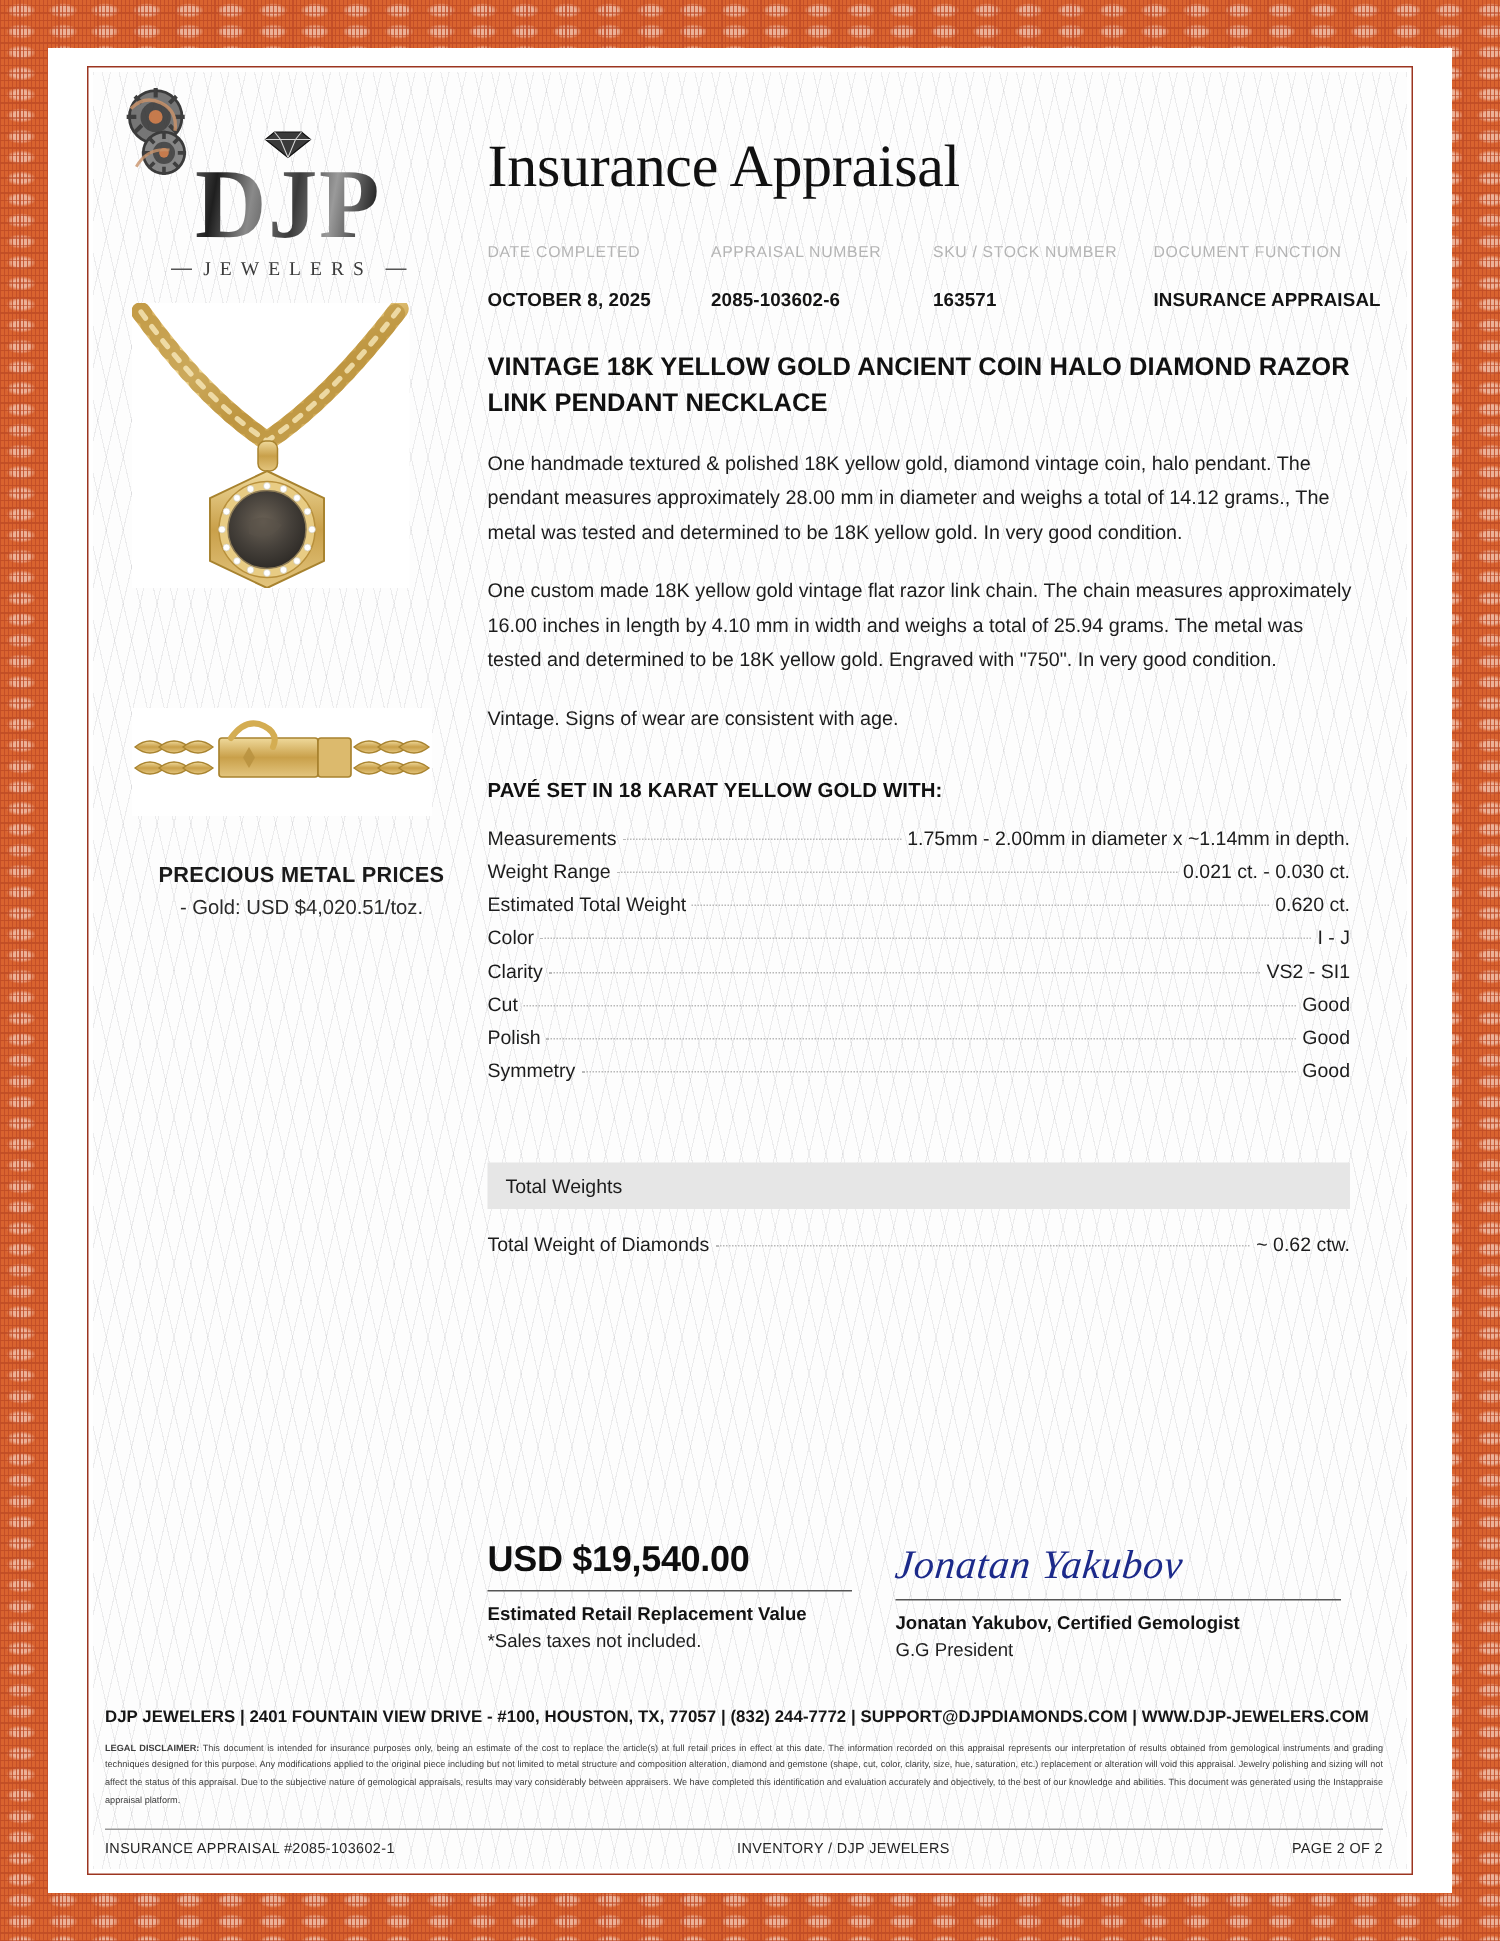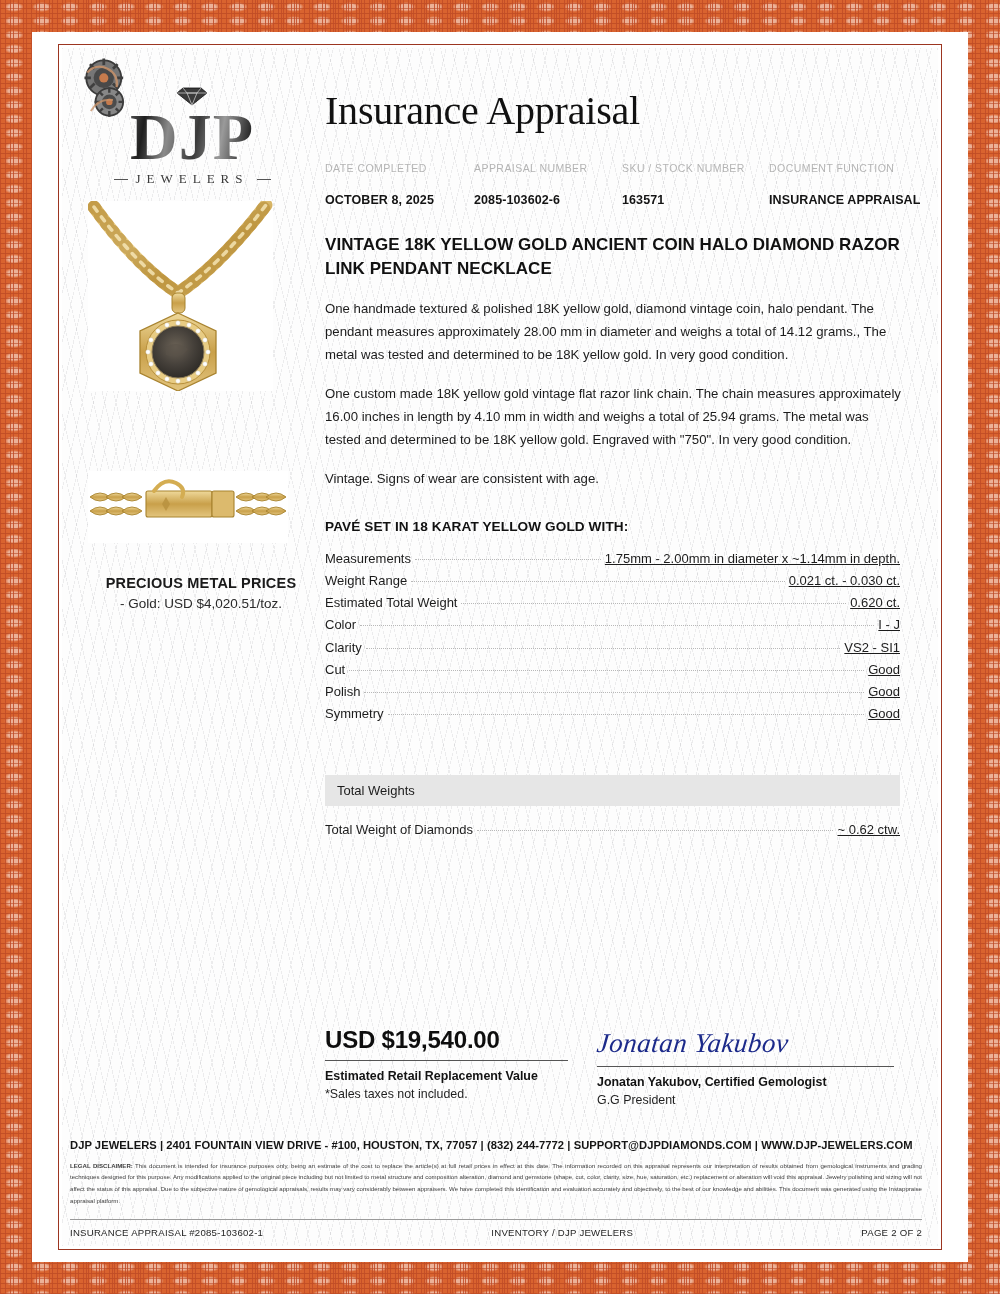--- a/index.html
+++ b/index.html
@@ -266,21 +266,21 @@
     padding: 1.5px 0;
   }
   .spec-key   { flex: 0 0 auto; white-space: nowrap; }
   .spec-lead  {
     flex: 1 1 auto;
     margin: 0 4px 0 4px;
     border-bottom: 1.3px dotted #b8b8b8;
     transform: translateY(-3px);
     min-width: 12px;
   }
-  .spec-val   { flex: 0 0 auto; white-space: nowrap; text-decoration: underline; }
+  .spec-val   { flex: 0 0 auto; white-space: nowrap; }
 
   .totals-band { margin-top: 50px; }
   .totals-table { margin-top: 12px; }
 
   
   .value-block {
     display: flex;
     margin-top: 186px;
     width: 580px;
   }

